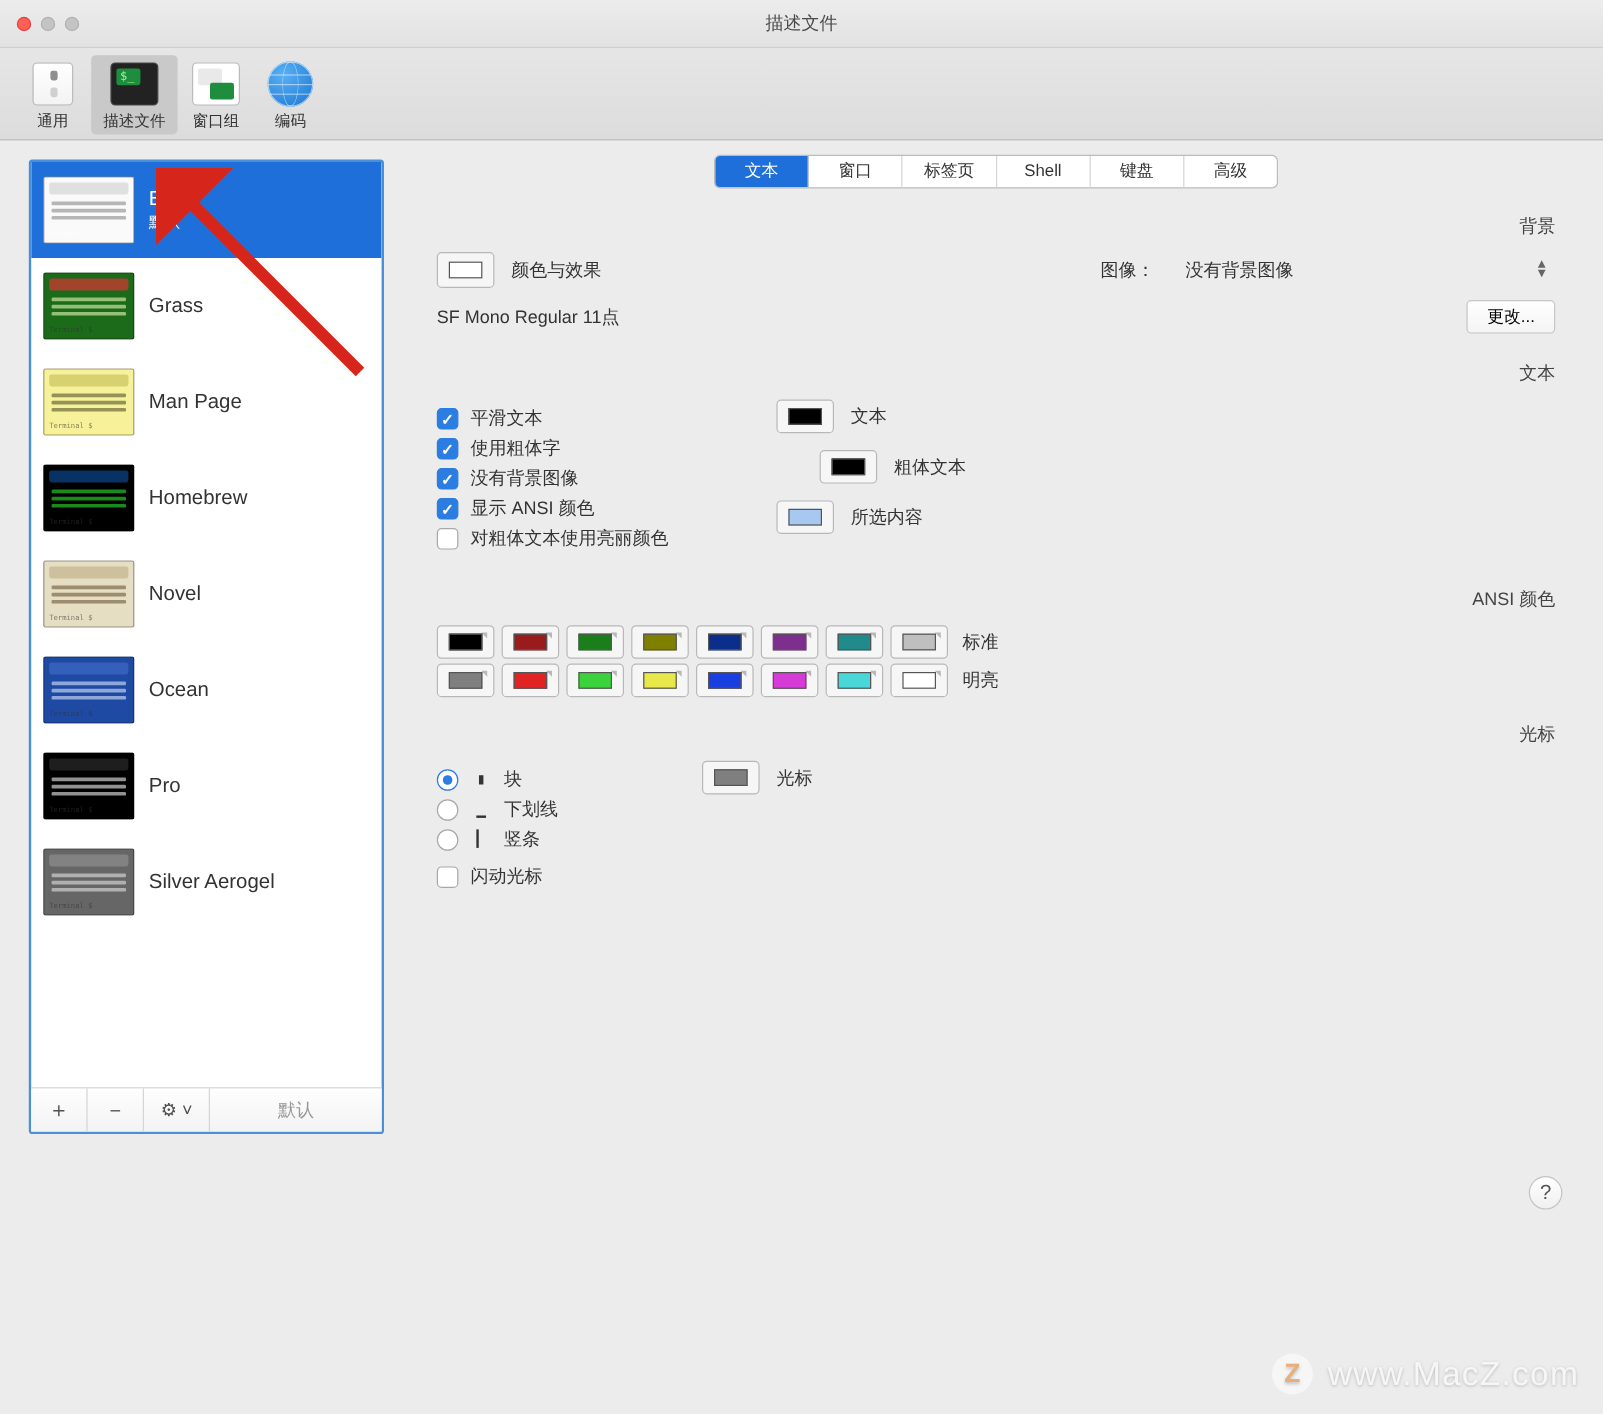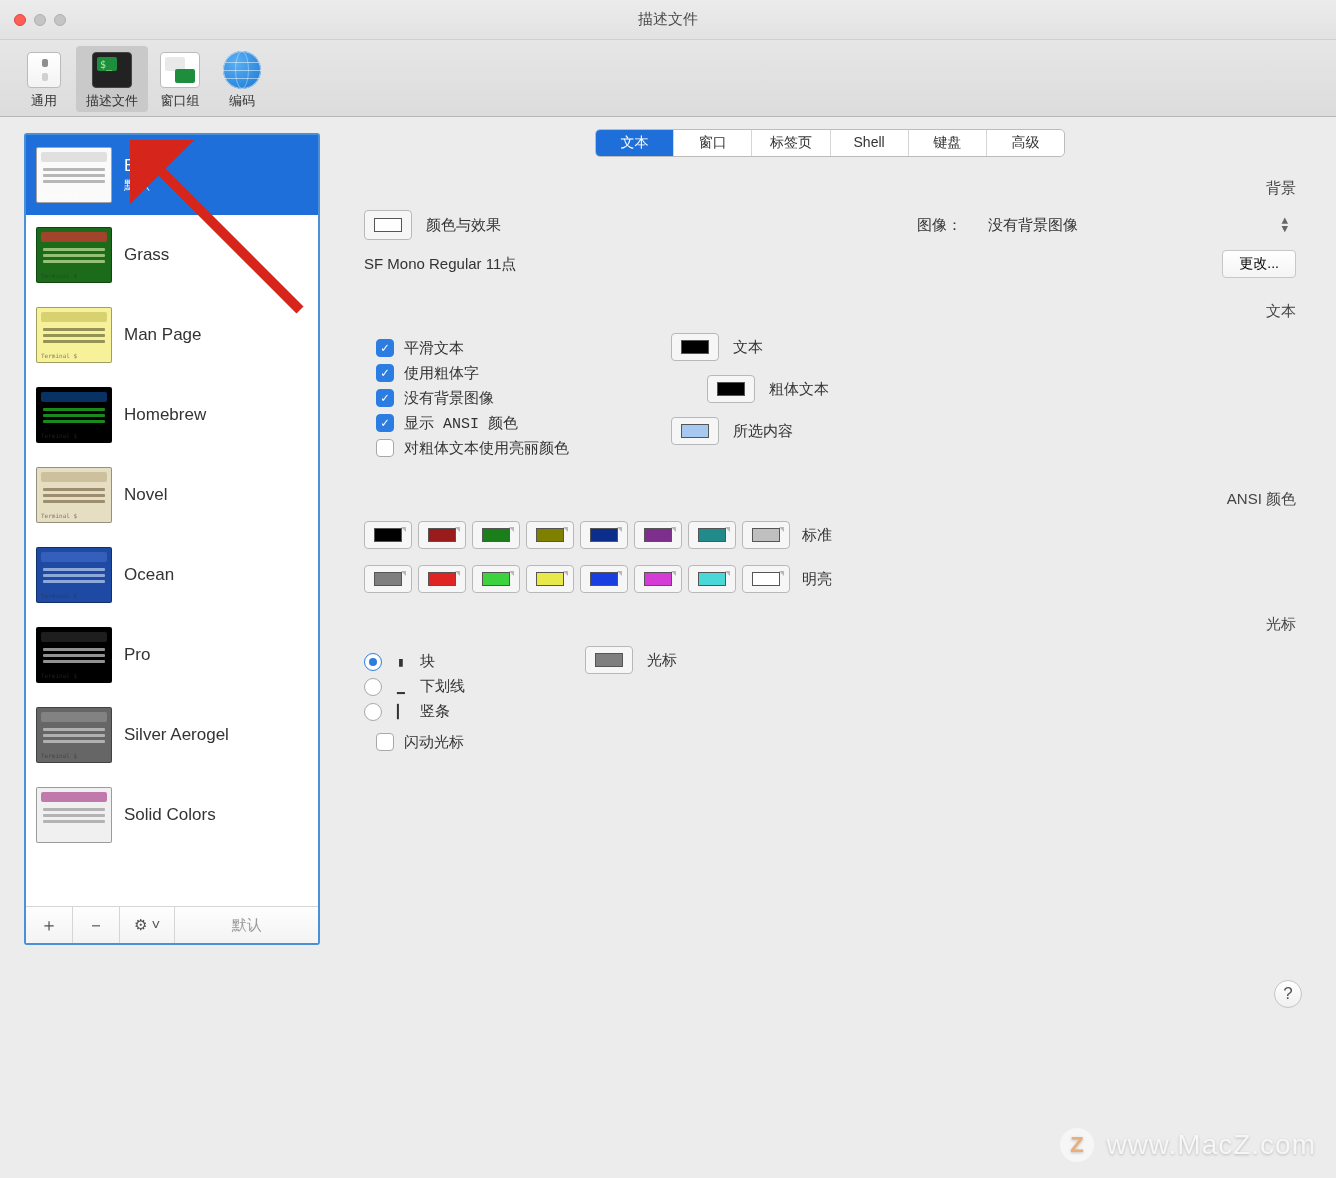--- a/index.html
+++ b/index.html
@@ -171,21 +171,21 @@
 
 .change-btn {
   border:1px solid #c7c7c7; border-radius:4px; padding:4px 16px;
   background:linear-gradient(#fff,#f4f4f4); font-size:14px;
 }
 
 .font-row { display:flex; align-items:center; justify-content:space-between; margin: 2px 0 24px; }
 .font-name { font-size:15px; }
 
 
-.ck-row { display:flex; align-items:flex-start; gap:10px; margin:6px 12px;font-family:Liberation Mono, monospace; }
+.ck-row { display:flex; align-items:flex-end; gap:10px; margin:6px 0; }
 .ck {
   width:18px; height:18px; border:1.5px solid #a8a8a8; border-radius:4px;
   background:#fff; display:flex; align-items:center; justify-content:center;
 }
 .ck.checked { background:#2b7de1; border-color:#2b7de1; }
 .ck.checked::after { content:"✓"; color:#fff; font-size:13px; font-weight:bold; }
 
 
 .two-col { display:flex; gap:90px; }
 
@@ -381,31 +381,20 @@
         <div class="profile-item">
           <div class="thumb silver">
             <div class="hdr"></div>
             <div class="line" style="top:20px"></div>
             <div class="line" style="top:26px"></div>
             <div class="line" style="top:32px"></div>
             <div class="ftr">Terminal $</div>
           </div>
           <div>
             <div class="pname">Silver Aerogel</div>
-          </div>
-        </div>
-        <div class="profile-item">
-          <div class="thumb solid">
-            <div class="hdr"></div>
-            <div class="line" style="top:20px"></div>
-            <div class="line" style="top:26px"></div>
-            <div class="line" style="top:32px"></div>
-          </div>
-          <div>
-            <div class="pname">Solid Colors</div>
           </div>
         </div>
       </div>
     <div class="sidebar-footer">
       <button>＋</button>
       <button>－</button>
       <button class="gear">⚙︎ ˅</button>
       <div class="spacer">默认</div>
     </div>
   </div>
@@ -481,21 +470,21 @@
             <div class="color-well">
               <div class="sw" style="background: rgb(168, 201, 239);"></div>
             </div>
             <span class="label-text">所选内容</span>
           </div>
         </div>
     </div>
 
     <div class="section-title" style="margin-top:26px">ANSI 颜色</div>
     <div id="ansi-rows">
-        <div class="ansi-wrap" style="margin-bottom: 16px;">
+        <div class="ansi-wrap" style="margin-bottom: 4px;">
           <div class="ansi-grid">
             <div class="ansi-cell">
               <div class="sw" style="background: rgb(0, 0, 0);"></div>
             </div>
             <div class="ansi-cell">
               <div class="sw" style="background: rgb(153, 27, 27);"></div>
             </div>
             <div class="ansi-cell">
               <div class="sw" style="background: rgb(26, 127, 26);"></div>
             </div>

